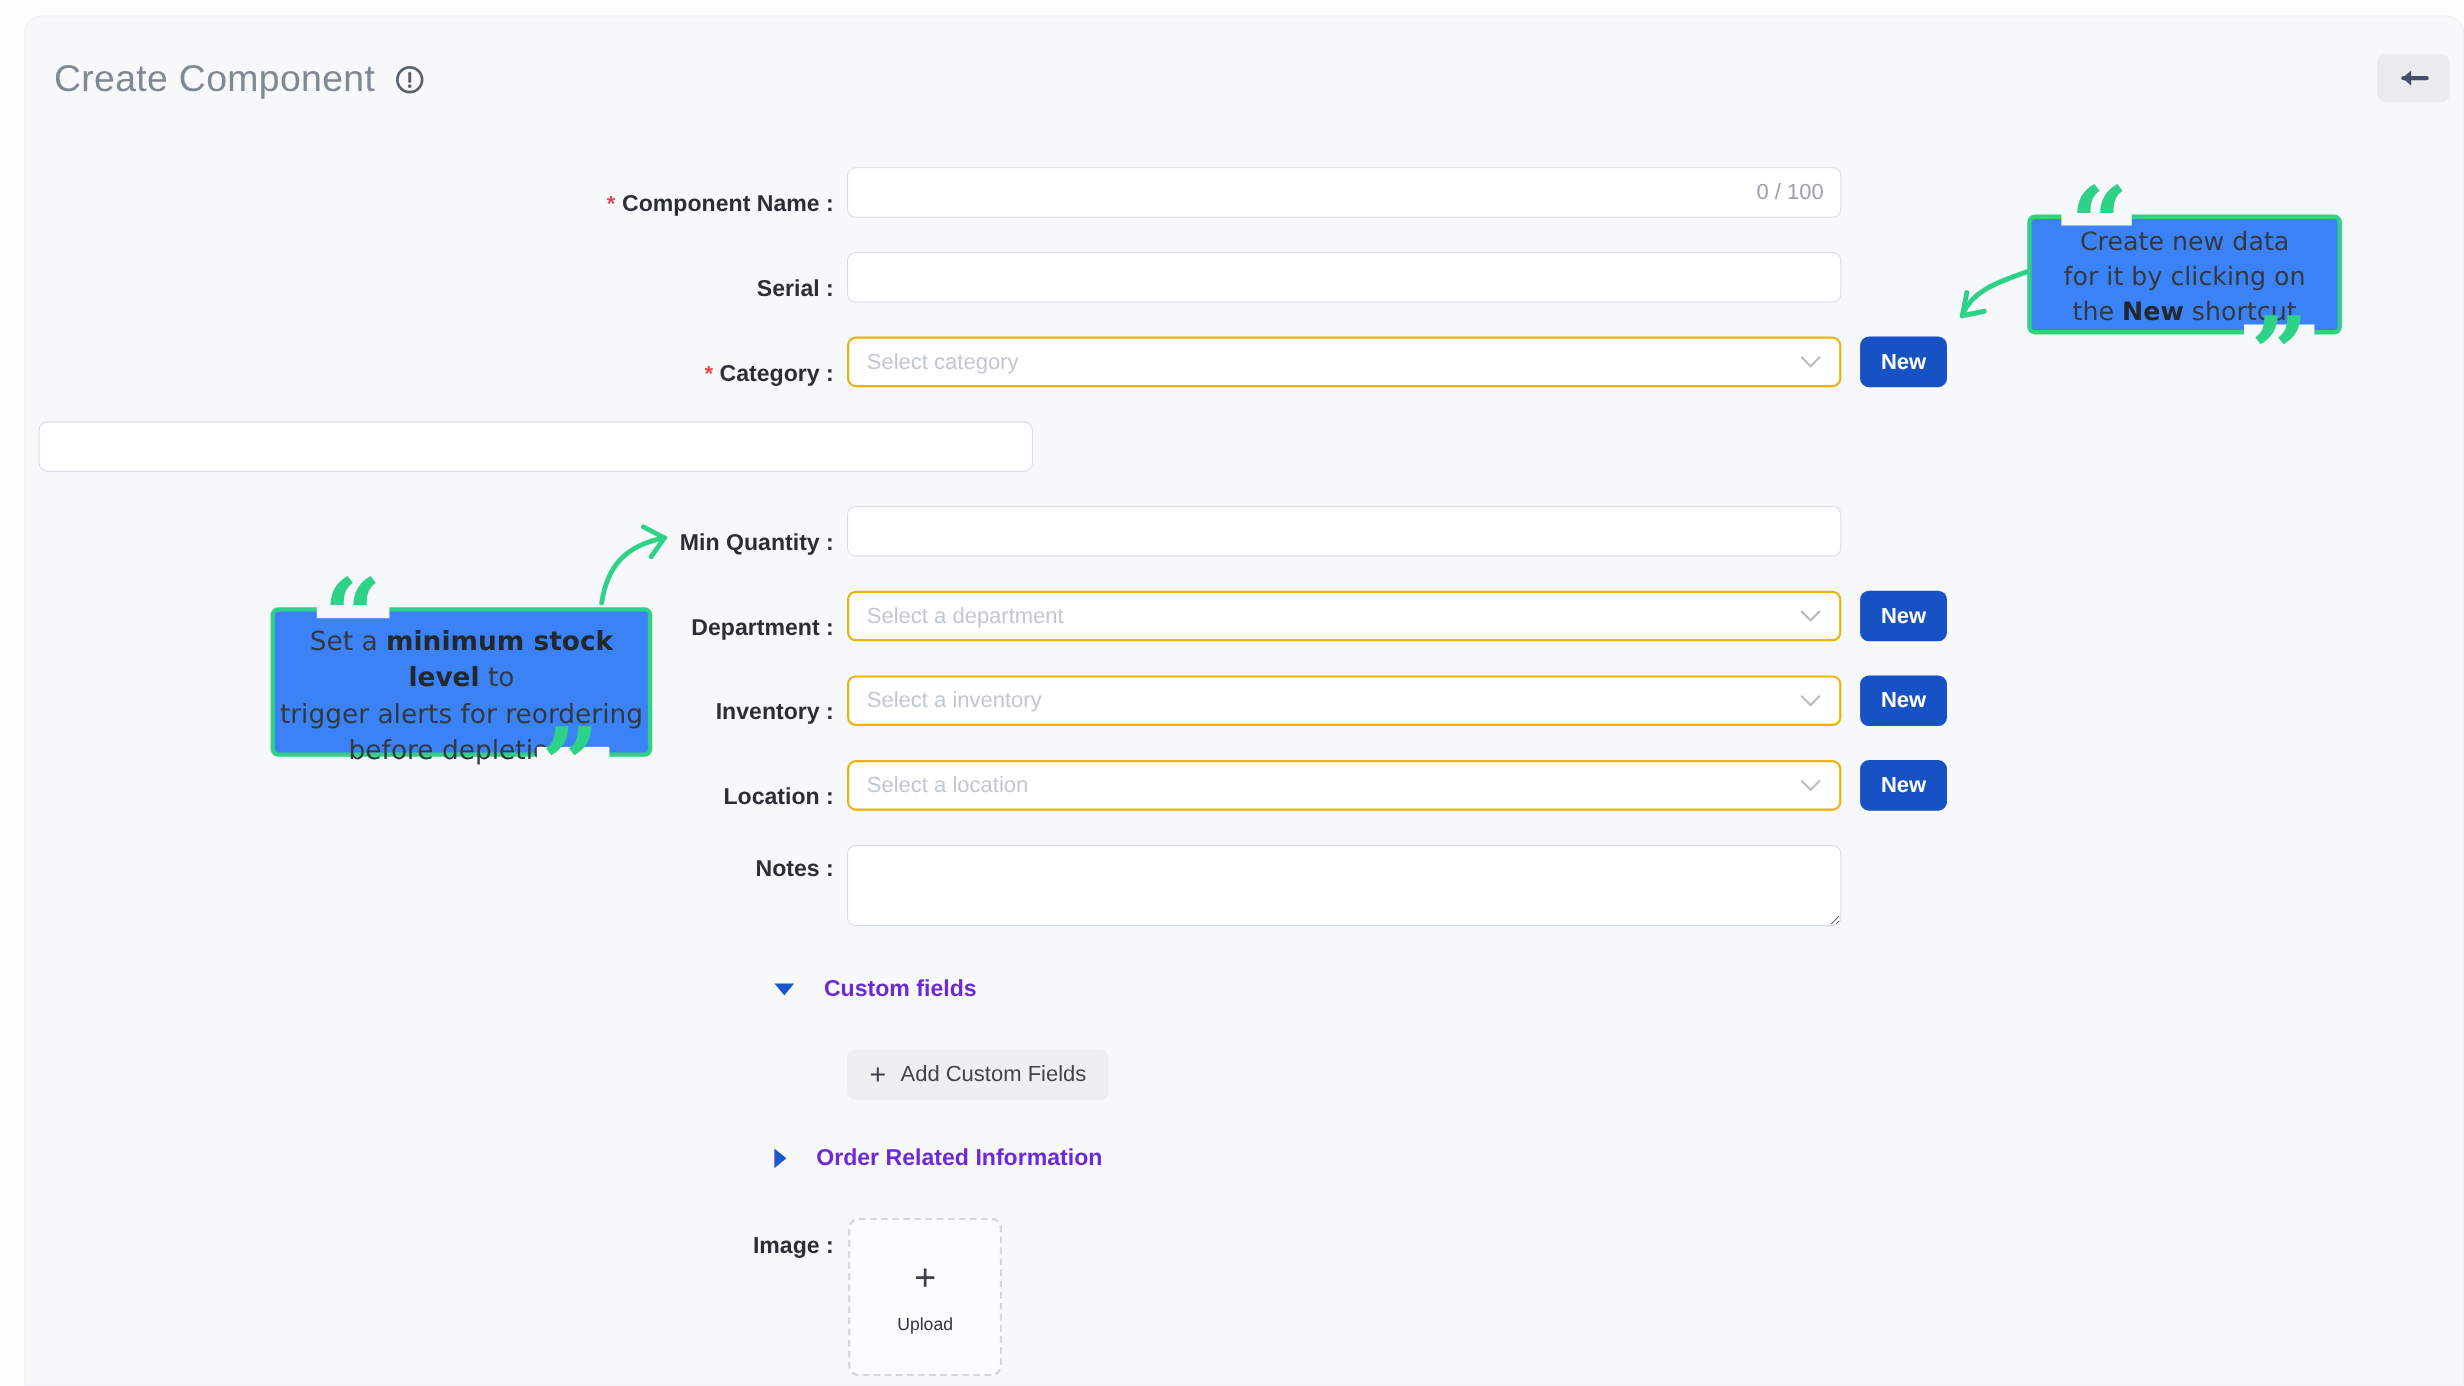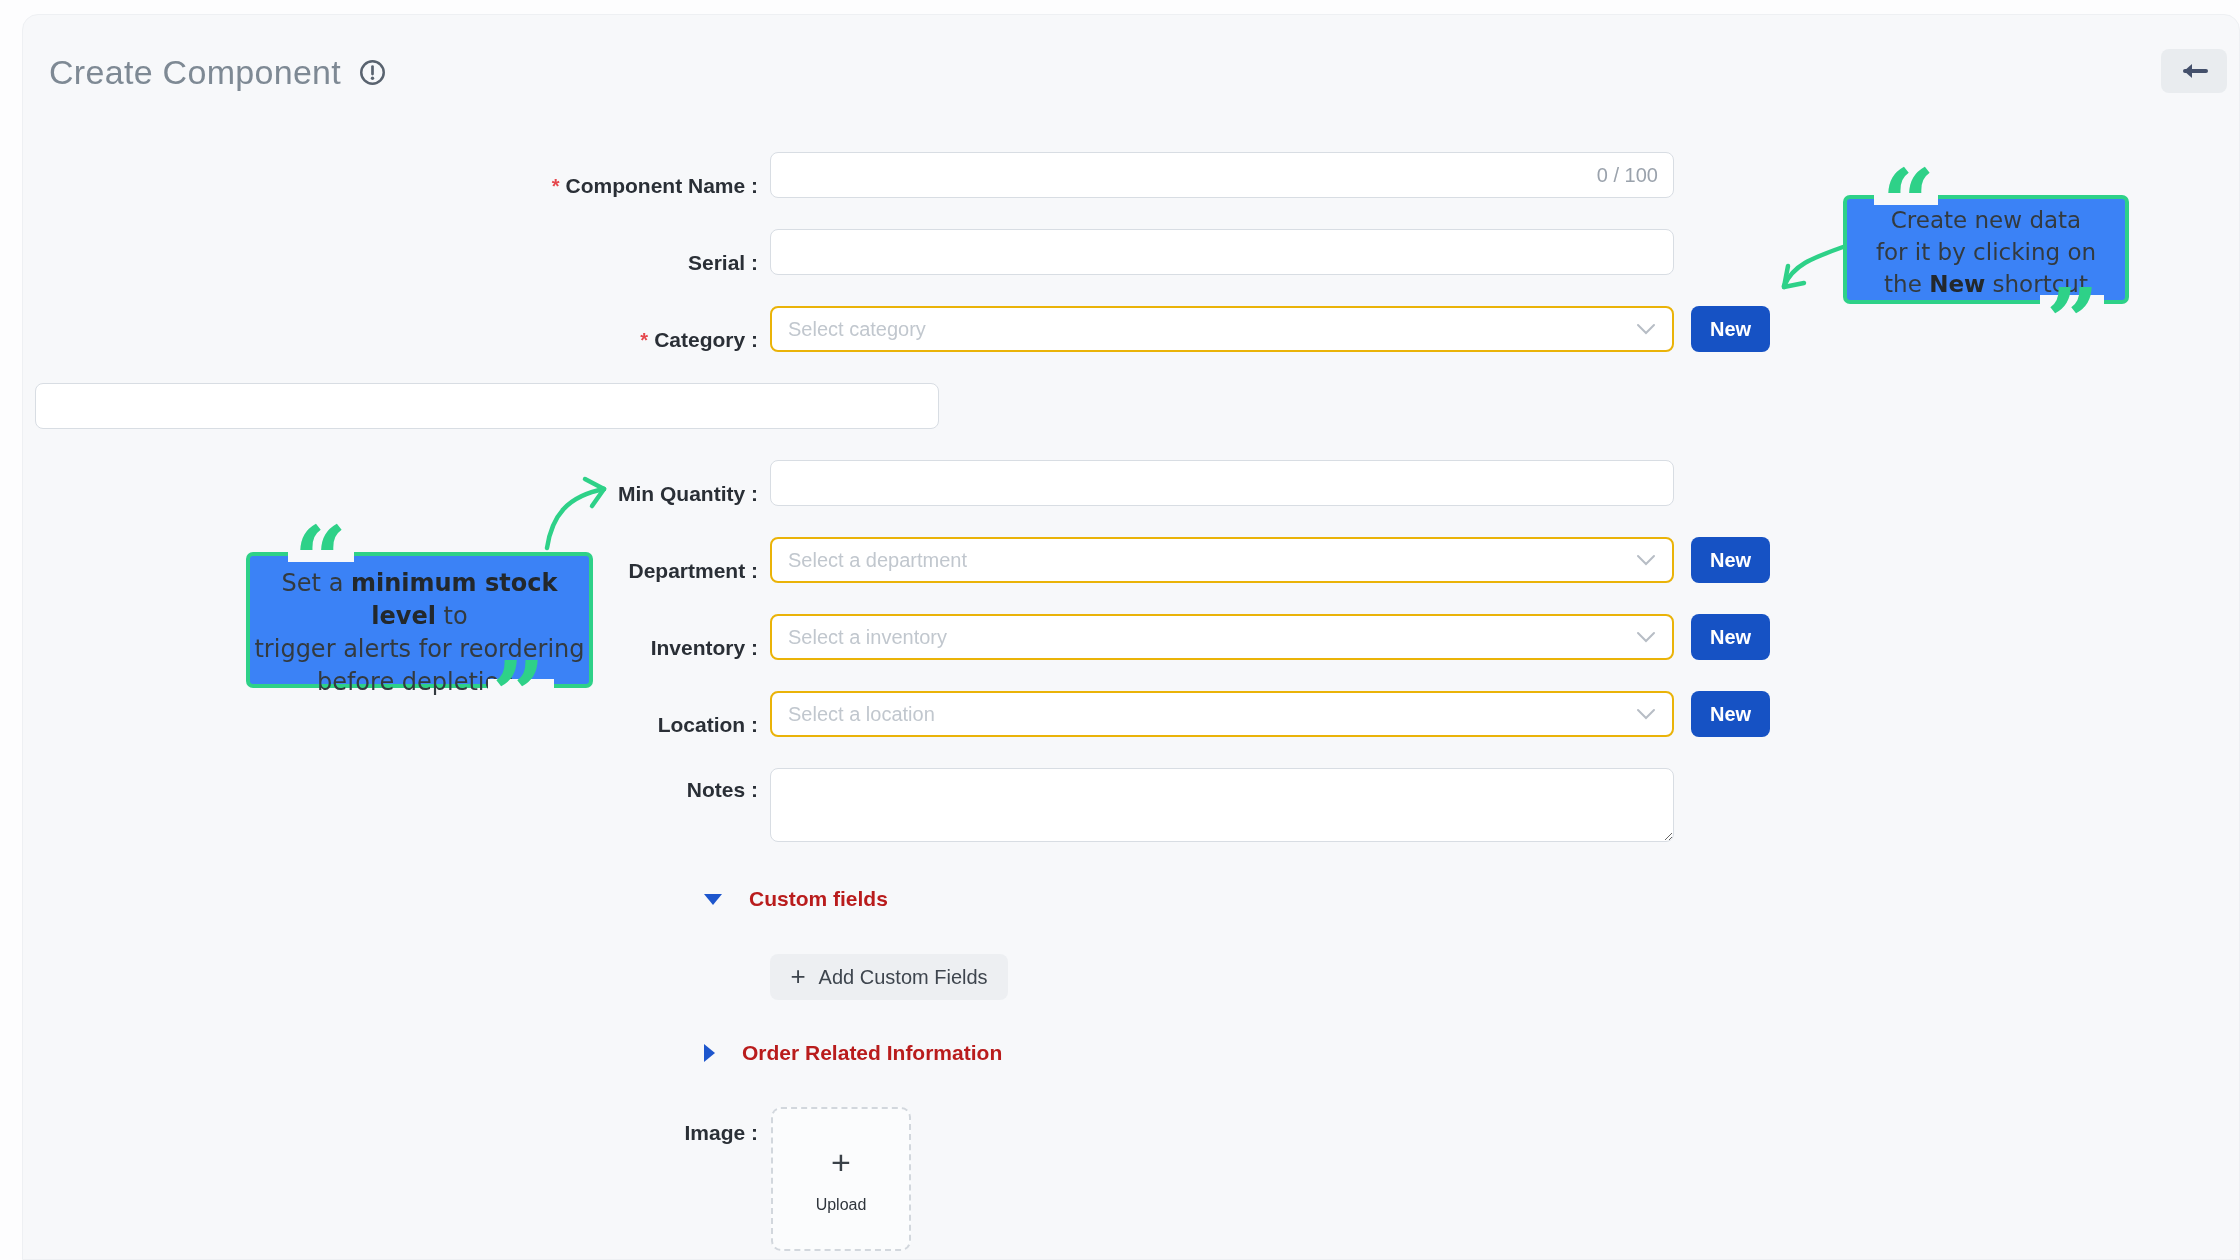--- a/index.html
+++ b/index.html
@@ -54,21 +54,21 @@
   }
   .btn-new {
     margin-left:17px; width:79px; height:46px; flex:0 0 79px;
     background:#1652c4; color:#ffffff; border:none; border-radius:8px;
     font-family:"Liberation Sans", sans-serif; font-size:20px; font-weight:700; cursor:pointer;
   }
   
   .toggle { display:flex; align-items:center; margin-left:681px; height:24px; cursor:pointer; }
   .caret-down { width:0; height:0; border-left:9px solid transparent; border-right:9px solid transparent; border-top:11px solid #1d56cd; }
   .caret-right { width:0; height:0; border-top:9px solid transparent; border-bottom:9px solid transparent; border-left:11px solid #1d56cd; }
-  .toggle-label { margin-left:27px; color:#b91c1c; font-size:21px; font-weight:700; }
+  .toggle-label { margin-left:27px; color:#6d28d9; font-size:21px; font-weight:700; }
   .add-btn {
     margin-left:747px; margin-top:43px; width:238px; height:46px;
     background:#edeff2; border:none; border-radius:8px; cursor:pointer;
     display:flex; align-items:center; justify-content:center; gap:13px;
     font-family:"Liberation Sans", sans-serif; font-size:20px; color:#3e454e;
   }
   .plus-sm { font-size:26px; font-weight:400; color:#3e454e; line-height:1; margin-top:-2px; }
   .toggle-order { margin-top:41px; }
   
   .image-row { margin-top:42px; display:flex; align-items:flex-start; }

